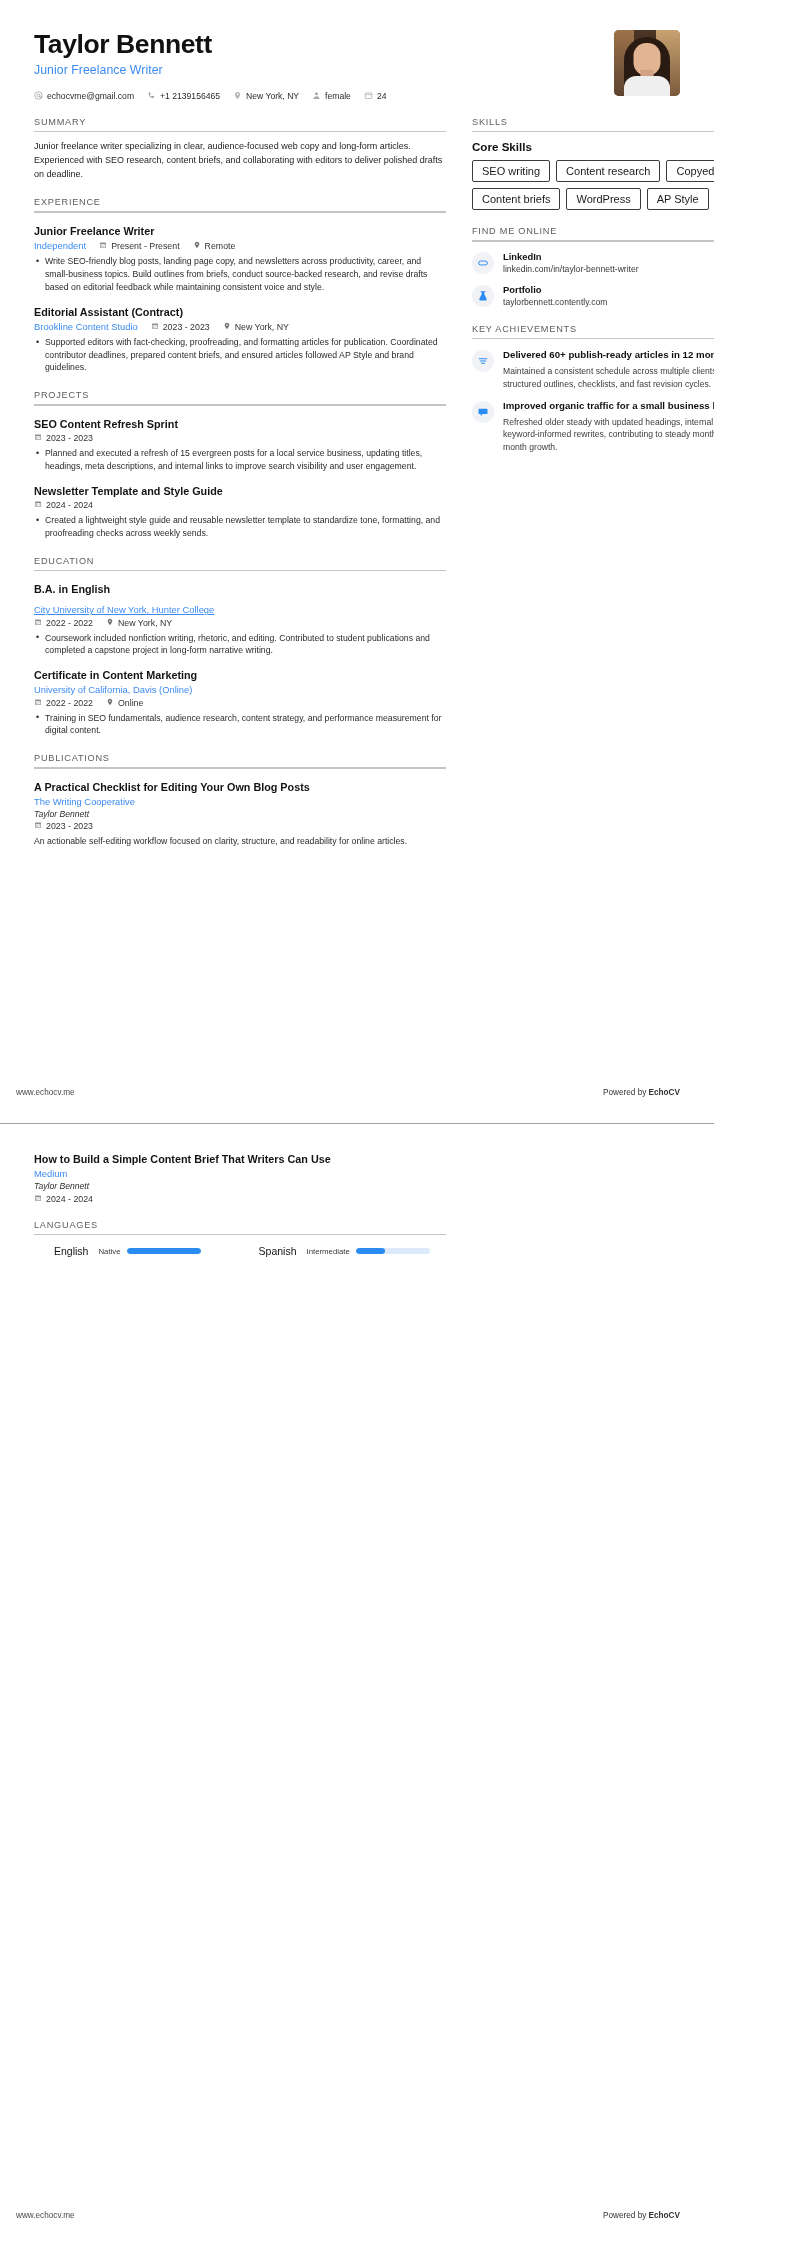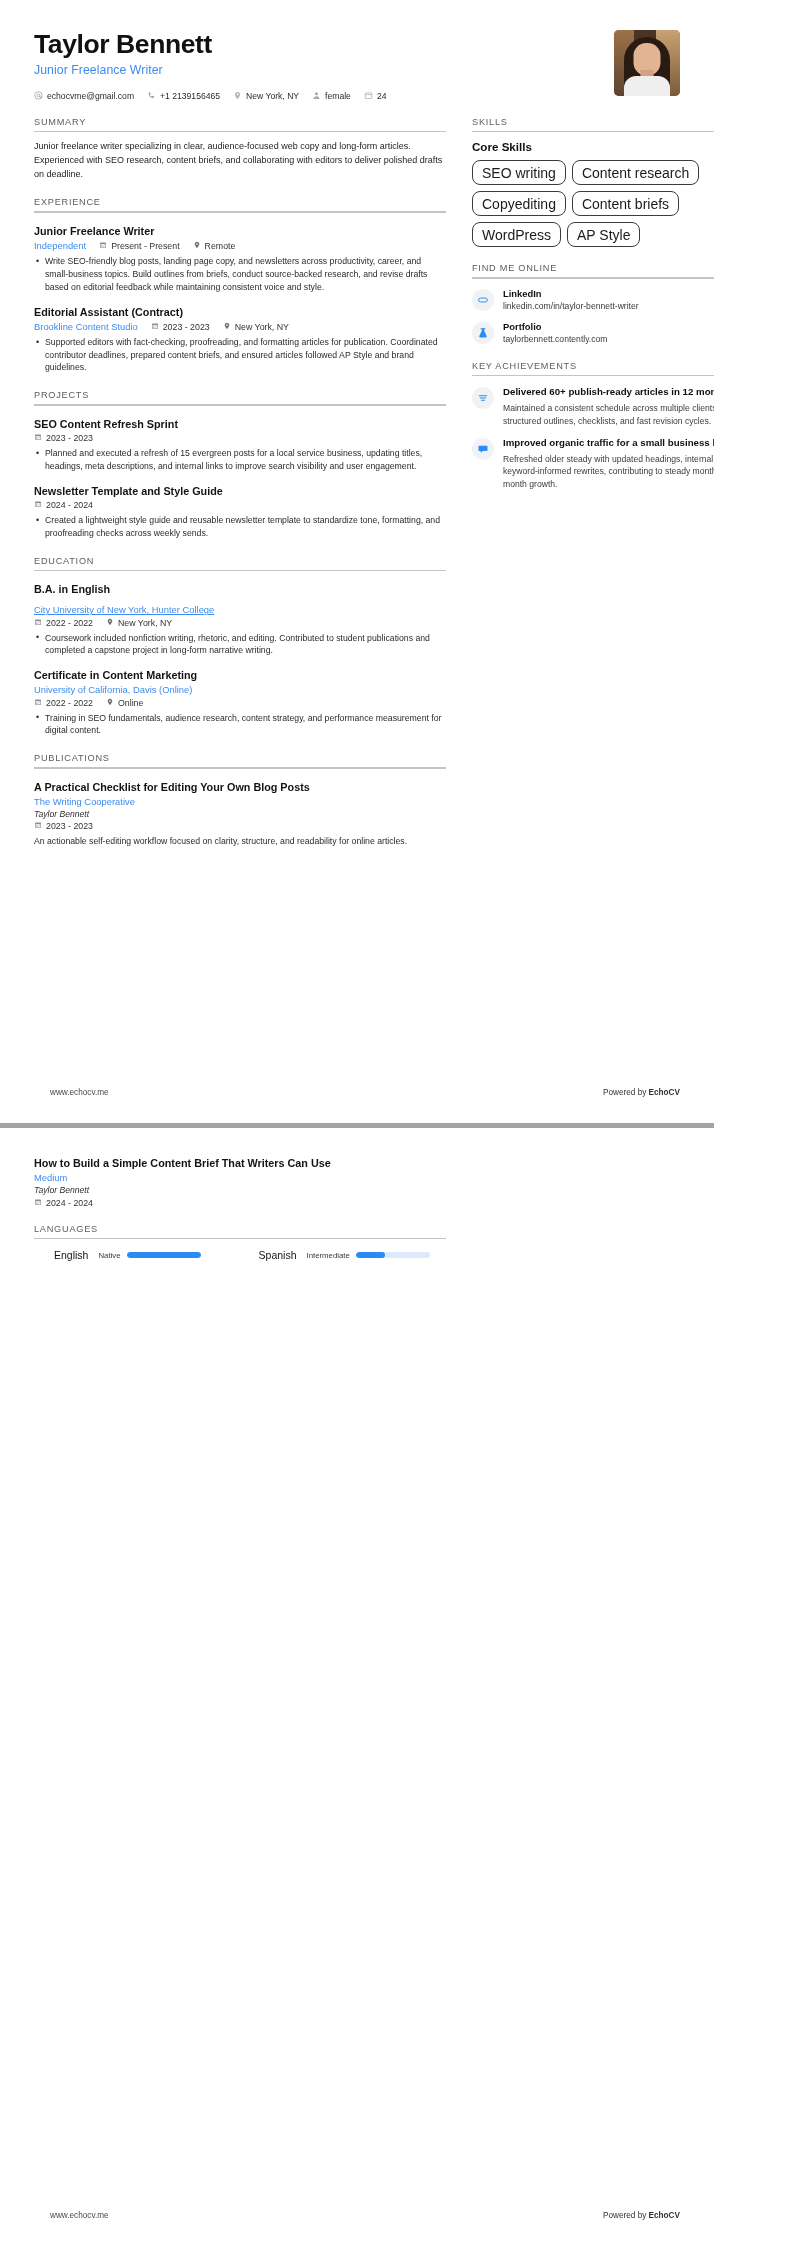--- a/index.html
+++ b/index.html
@@ -11,21 +11,21 @@
     -webkit-font-smoothing: antialiased;
   }
   .page {
     position: relative;
     width: 714px;
     height: 1123px;
     background: #ffffff;
     padding: 28px 34px 0 34px;
     overflow: hidden;
   }
-  .page + .page { border-top: 5px solid #a3a3a3; }
+  .page + .page { border-top: 1px solid #a3a3a3; }
 
   
   .header { display: flex; align-items: flex-start; justify-content: space-between; }
   .header-left { padding-top: 2px; }
   .name {
     font-size: 26.5px;
     font-weight: 700;
     letter-spacing: -0.4px;
     line-height: 1.12;
     color: #111111;
@@ -95,23 +95,23 @@
     content: "•"; position: absolute; left: -9px; top: -0.5px; font-size: 9px; color: #2b2b2b;
   }
   .plain-text { font-size: 8.7px; line-height: 1.48; color: #2b2b2b; margin-top: 4px; }
   .summary-text { font-size: 9px; line-height: 1.52; color: #242424; margin-top: 8px; }
 
   
   .skill-group-title { font-size: 11.6px; font-weight: 700; color: #111; margin-top: 8px; }
   .chips { display: flex; flex-wrap: wrap; gap: 6px; margin-top: 7px; }
   .chip {
     border: 1px solid #3c3c3c;
-    border-radius: 8px;
+    border-radius: 2px;
     padding: 4.5px 9px;
-    font-size: 14px;
+    font-size: 11px;
     color: #1b1b1b;
     line-height: 1;
     background: #fff;
   }
 
   
   .link-item { display: flex; align-items: center; gap: 9px; margin-top: 9px; }
   .link-badge {
     width: 22px; height: 22px; border-radius: 50%;
     background: #f0f2f5;
@@ -137,21 +137,21 @@
   .lang-name { font-size: 10.5px; color: #141414; font-weight: 400; }
   .lang-level { font-size: 7.8px; color: #3a3a3a; margin-left: 4px; }
   .lang-bar { width: 74px; height: 6px; border-radius: 4px; background: #dceafb; position: relative; overflow: hidden; }
   .lang-bar > i { position: absolute; left: 0; top: 0; bottom: 0; border-radius: 4px; background: #2a8bf2; display: block; }
   .lang-pair { display: inline-flex; align-items: center; gap: 6px; padding-left: 20px; }
   .lang-pair + .lang-pair { margin-left: 28px; }
 
   
   .footer {
     position: absolute;
-    left: 50px; right: 34px; bottom: 26px;
+    left: 16px; right: 34px; bottom: 26px;
     display: flex; align-items: center; justify-content: space-between;
     font-size: 8.2px;
   }
   .footer-left { color: #4a4a4a; }
   .footer-right { color: #333; }
   .footer-right b { font-weight: 700; }
 </style>
 </head>
 <body>
 

